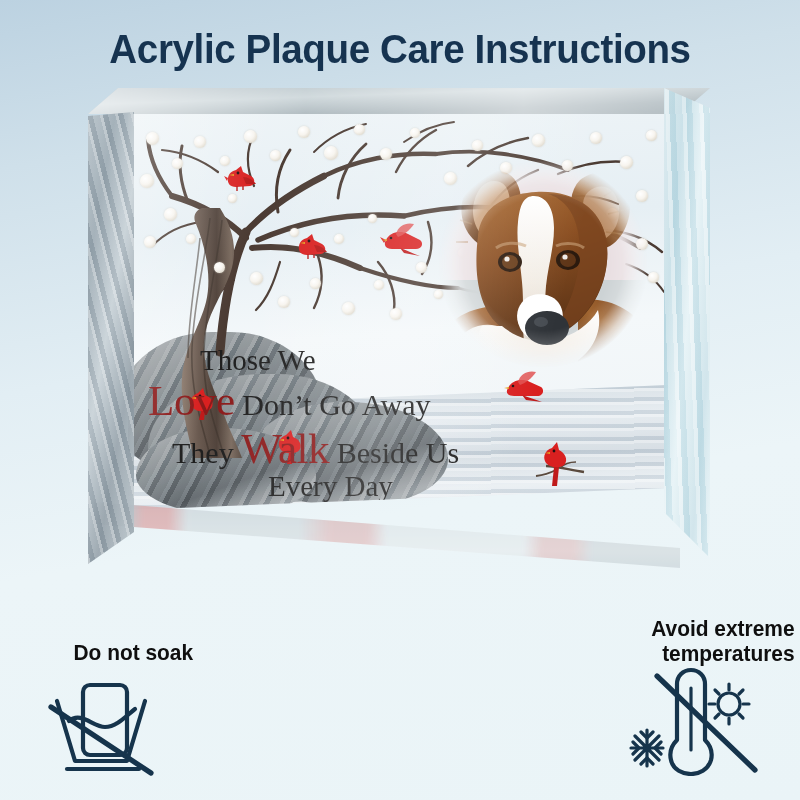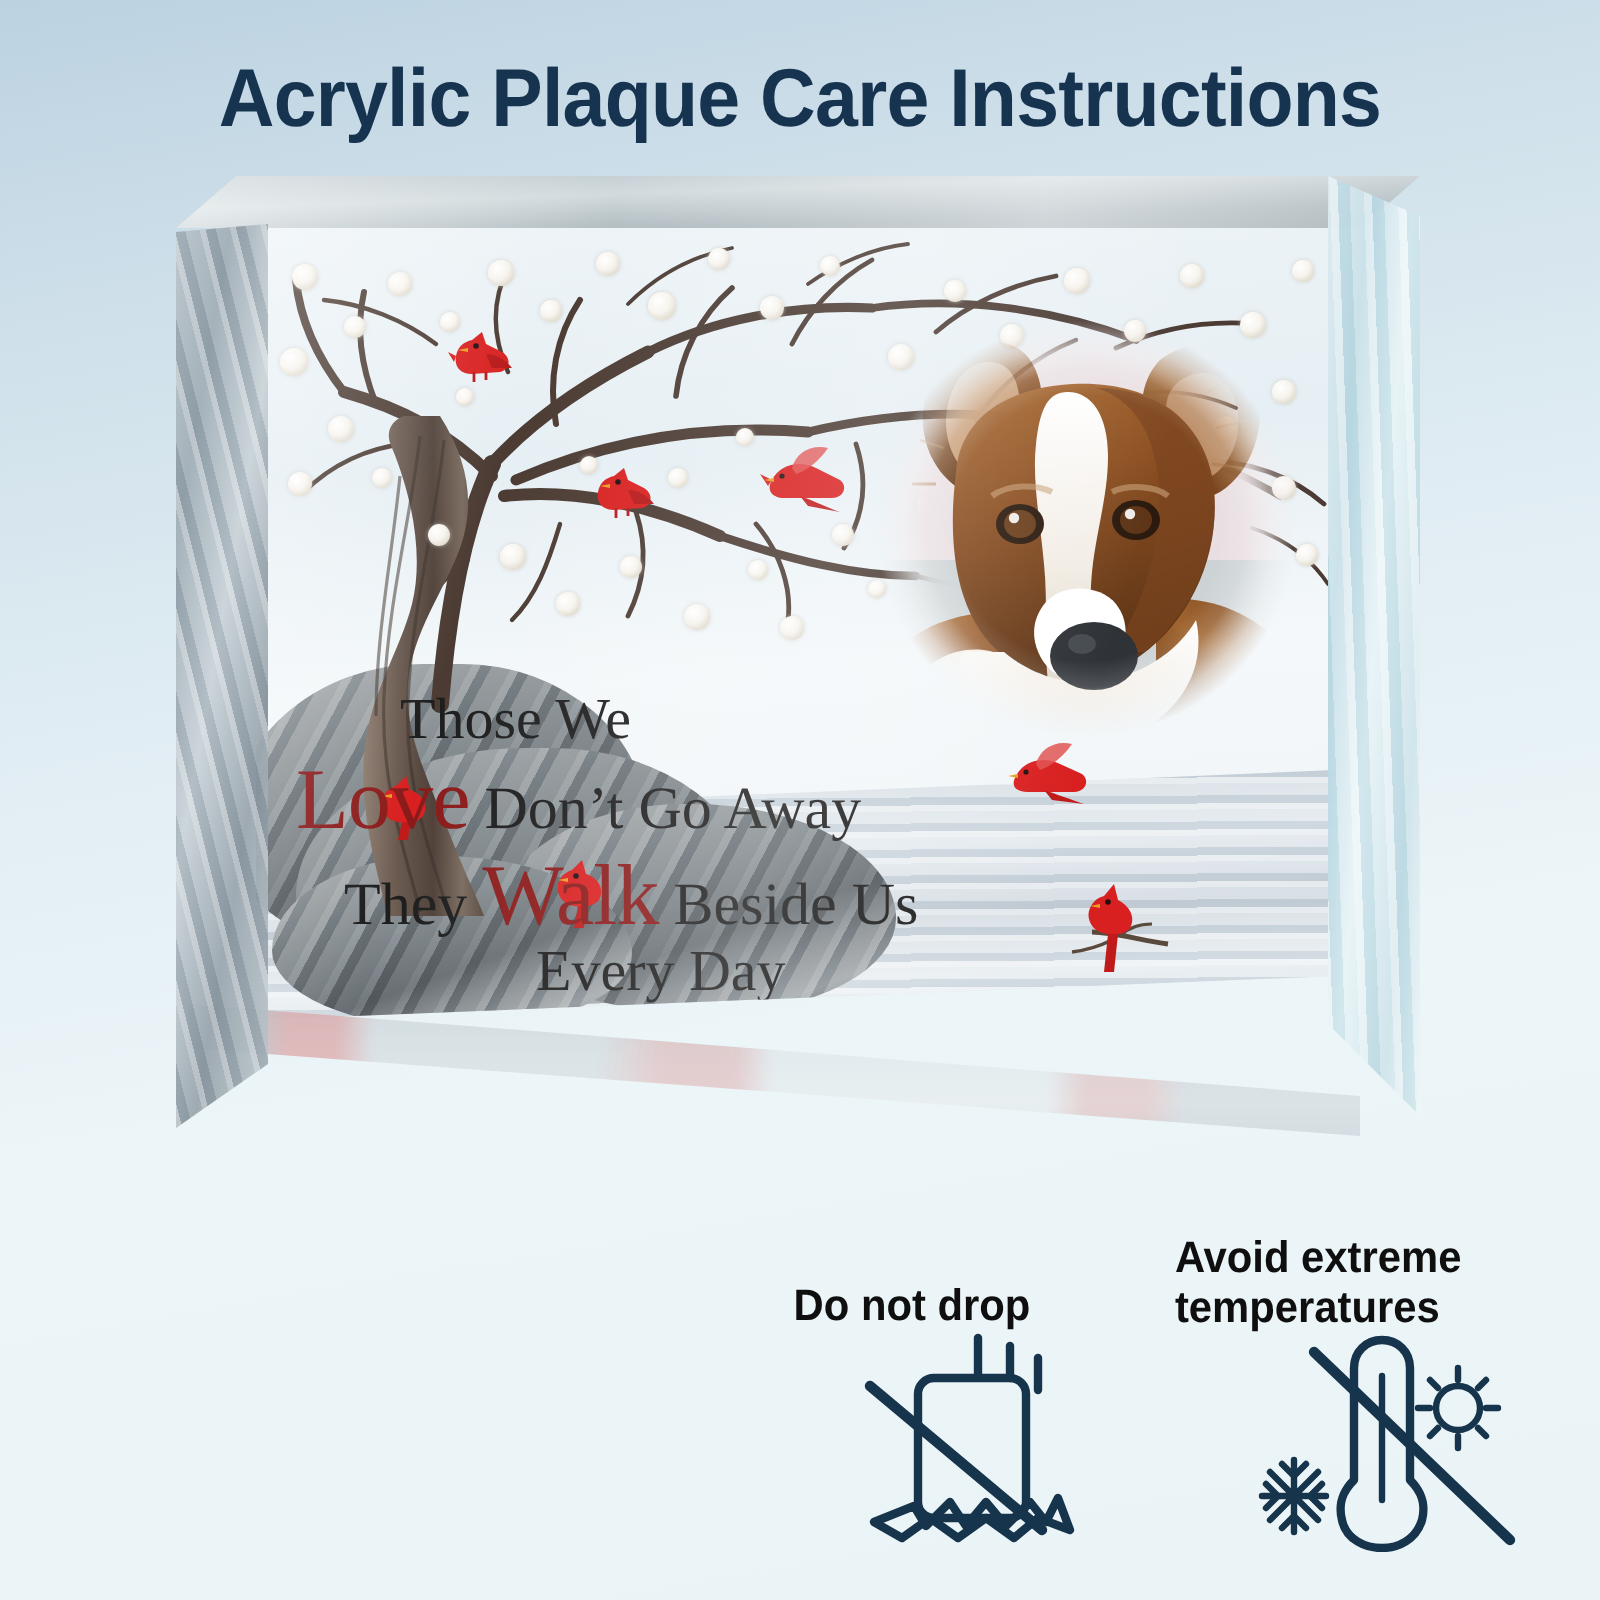--- a/index.html
+++ b/index.html
@@ -157,21 +157,21 @@
           font-family:"Liberation Serif", serif; color:#1d1d1d; }
   .q-line{ position:absolute; white-space:nowrap; }
   .q1{ left:72px; top:232px; font-size:29px; }
   .q2{ left:20px; top:264px; font-size:30px; }
   .q3{ left:44px; top:312px; font-size:30px; }
   .q4{ left:140px; top:358px; font-size:29px; }
   .accent{ color:#8b1a1a; font-size:1.44em; font-weight:normal; letter-spacing:-.5px; }
 
   
   .care-row{ position:absolute; left:0; top:616px; width:800px; height:184px; }
-  .care-item{ position:absolute; text-align:left; }
+  .care-item{ position:absolute; text-align:right; }
   .care-label{
     font-family:"Liberation Sans", sans-serif; font-weight:bold; color:#0f0f0f;
     font-size:22px; line-height:25px; transform:scaleX(.95); transform-origin:center; white-space:pre-line;
   }
   .care-icon{ margin:0 auto; display:block; }
   .c1{ left:2px; top:24px; width:196px; }
   .c2{ left:192px; top:24px; width:200px; }
   .c3{ left:392px; top:24px; width:192px; }
   .c4{ left:582px; top:0px;  width:218px; }
   .ico-stroke{ stroke:#16344c; fill:none; stroke-width:4.2; stroke-linecap:round; stroke-linejoin:round; }
@@ -465,31 +465,32 @@
   <div class="edge-top"></div>
   <div class="edge-top-sheen"></div>
   <div class="edge-left"></div>
   <div class="edge-left-streaks"></div>
   <div class="edge-right"></div>
   <div class="edge-right-streaks"></div>
 </div>
 
 <div class="care-row">
 
-
-
-  <div class="care-item c3">
-    <div class="care-label">Do not drop</div>
+  <div class="care-item c1">
+    <div class="care-label">Do not soak</div>
     <svg class="care-icon" width="130" height="112" viewBox="0 0 130 112">
-      <rect class="ico-stroke" x="36" y="24" width="54" height="70" rx="8"></rect>
-      <path class="ico-stroke" d="M66 4 L66 22 M82 8 L82 24 M96 14 L96 30"></path>
-      <path class="ico-stroke" d="M14 96 L34 88 L40 98 L52 86 L60 98 L70 86 L80 98 L92 86 L100 96 L106 84 L112 100 L96 94 L84 104 L70 94 L56 104 L42 94 L28 104 Z"></path>
-      <path class="ico-slash" d="M12 28 L98 100"></path>
+      <path class="ico-stroke" d="M22 36 L40 96 L92 96 L110 36"></path>
+      <path class="ico-stroke" d="M34 56 C46 46 58 62 70 62 C82 62 92 50 100 44"></path>
+      <rect class="ico-stroke" x="48" y="20" width="44" height="70" rx="7"></rect>
+      <path class="ico-stroke" d="M32 104 L104 104"></path>
+      <path class="ico-slash" d="M16 42 L116 108"></path>
     </svg>
   </div>
+
+
 
   <div class="care-item c4">
     <div class="care-label">Avoid extreme
 temperatures</div>
     <svg class="care-icon" width="140" height="110" viewBox="0 0 140 110">
       <path class="ico-stroke" d="M56 18 C56 10 62 4 70 4 C78 4 84 10 84 18 L84 74 C90 80 92 86 90 94 C87 104 78 108 70 108 C62 108 52 104 50 94 C48 86 50 80 56 74 Z"></path>
       <path class="ico-stroke-thin" d="M70 22 L70 84"></path>
       <circle class="ico-stroke-thin" cx="108" cy="38" r="11"></circle>
       <path class="ico-stroke-thin" d="M108 18 L108 24 M108 52 L108 58 M88 38 L94 38 M122 38 L128 38 M94 24 L98 28 M118 48 L122 52 M122 24 L118 28 M98 48 L94 52"></path>
       <path class="ico-stroke-thin" d="M26 64 L26 100 M10 82 L42 82 M14 70 L38 94 M38 70 L14 94"></path>

